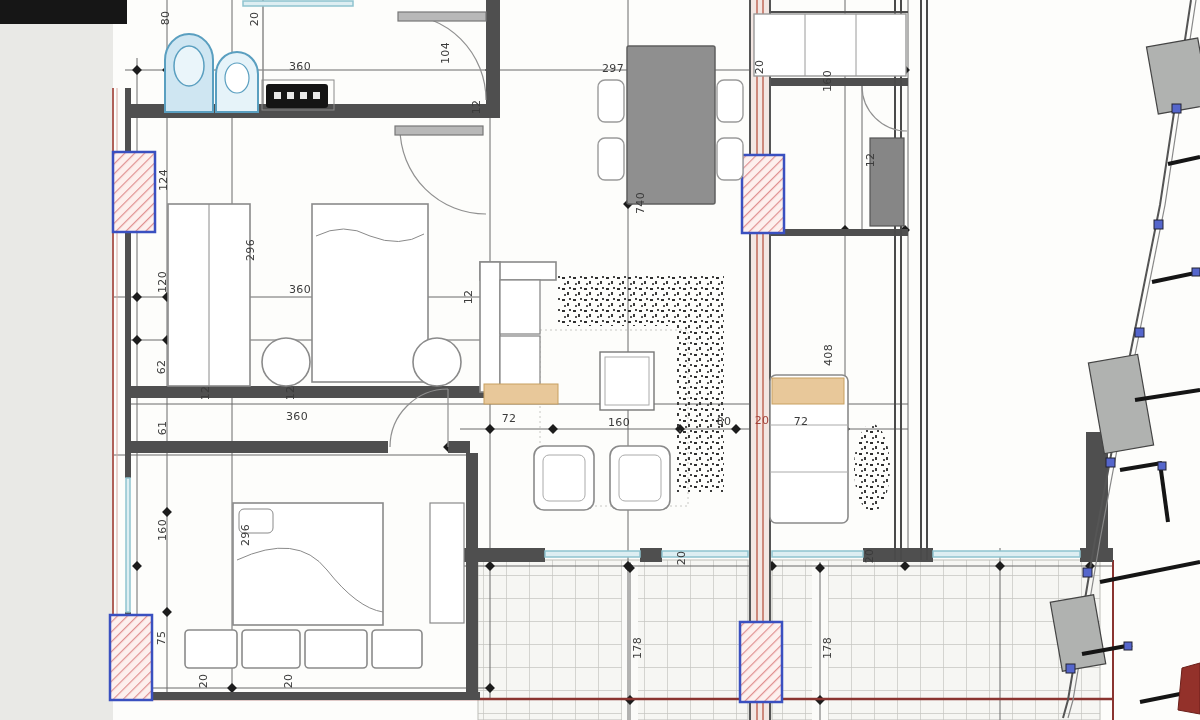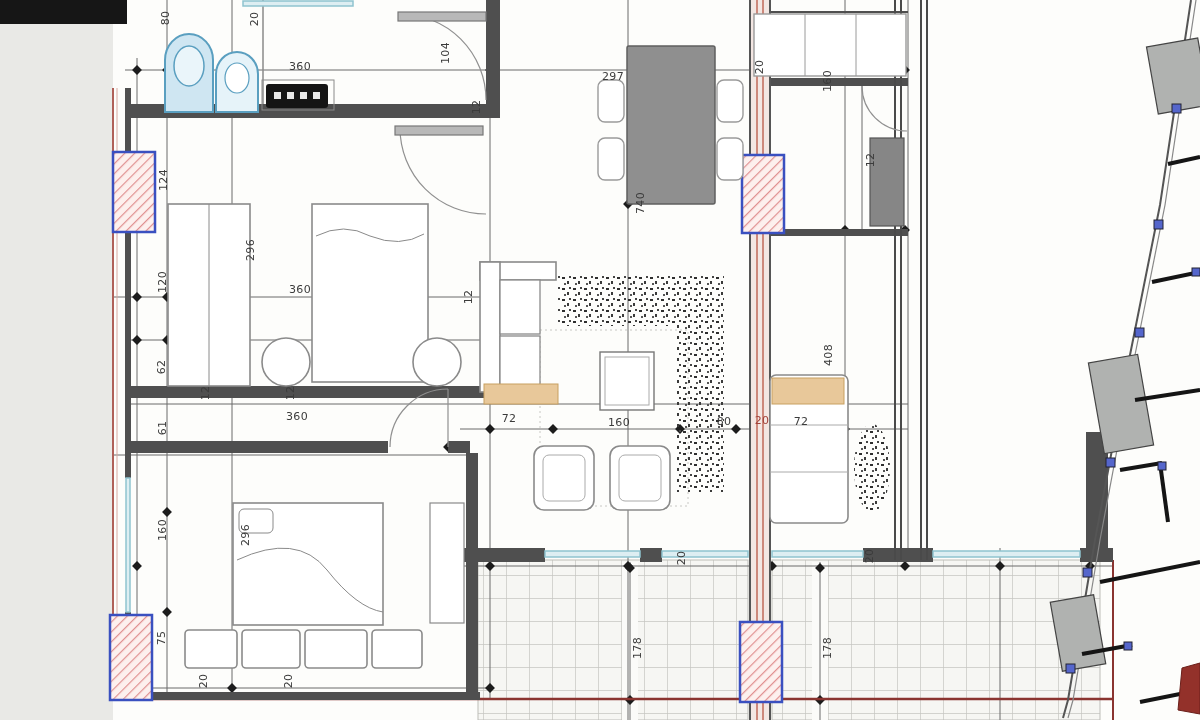--- a/index.html
+++ b/index.html
@@ -289,21 +289,21 @@
     <polygon points="1182,668 1200,663 1200,714 1178,710" fill="#93312a" stroke="#6a1f1a" stroke-width="1"></polygon>
   </g>
 </svg>
 
 <div class="labels">
       <span class="dim" style="left: 165px; top: 18px; transform: translate(-50%, -50%) rotate(-90deg);">80</span>
       <span class="dim" style="left: 254px; top: 19px; transform: translate(-50%, -50%) rotate(-90deg);">20</span>
       <span class="dim" style="left: 300px; top: 66px; transform: translate(-50%, -50%) rotate(0deg);">360</span>
       <span class="dim" style="left: 445px; top: 53px; transform: translate(-50%, -50%) rotate(-90deg);">104</span>
       <span class="dim" style="left: 476px; top: 107px; transform: translate(-50%, -50%) rotate(-90deg);">12</span>
-      <span class="dim" style="left: 613px; top: 76px; transform: translate(-50%, -50%) rotate(0deg);">297</span>
+      <span class="dim" style="left: 613px; top: 68px; transform: translate(-50%, -50%) rotate(0deg);">297</span>
       <span class="dim" style="left: 759px; top: 67px; transform: translate(-50%, -50%) rotate(-90deg);">20</span>
       <span class="dim" style="left: 827px; top: 81px; transform: translate(-50%, -50%) rotate(-90deg);">160</span>
       <span class="dim" style="left: 870px; top: 160px; transform: translate(-50%, -50%) rotate(-90deg);">12</span>
       <span class="dim" style="left: 640px; top: 203px; transform: translate(-50%, -50%) rotate(-90deg);">740</span>
       <span class="dim" style="left: 163px; top: 180px; transform: translate(-50%, -50%) rotate(-90deg);">124</span>
       <span class="dim" style="left: 250px; top: 250px; transform: translate(-50%, -50%) rotate(-90deg);">296</span>
       <span class="dim" style="left: 468px; top: 297px; transform: translate(-50%, -50%) rotate(-90deg);">12</span>
       <span class="dim" style="left: 162px; top: 282px; transform: translate(-50%, -50%) rotate(-90deg);">120</span>
       <span class="dim" style="left: 300px; top: 289px; transform: translate(-50%, -50%) rotate(0deg);">360</span>
       <span class="dim" style="left: 161px; top: 367px; transform: translate(-50%, -50%) rotate(-90deg);">62</span>

